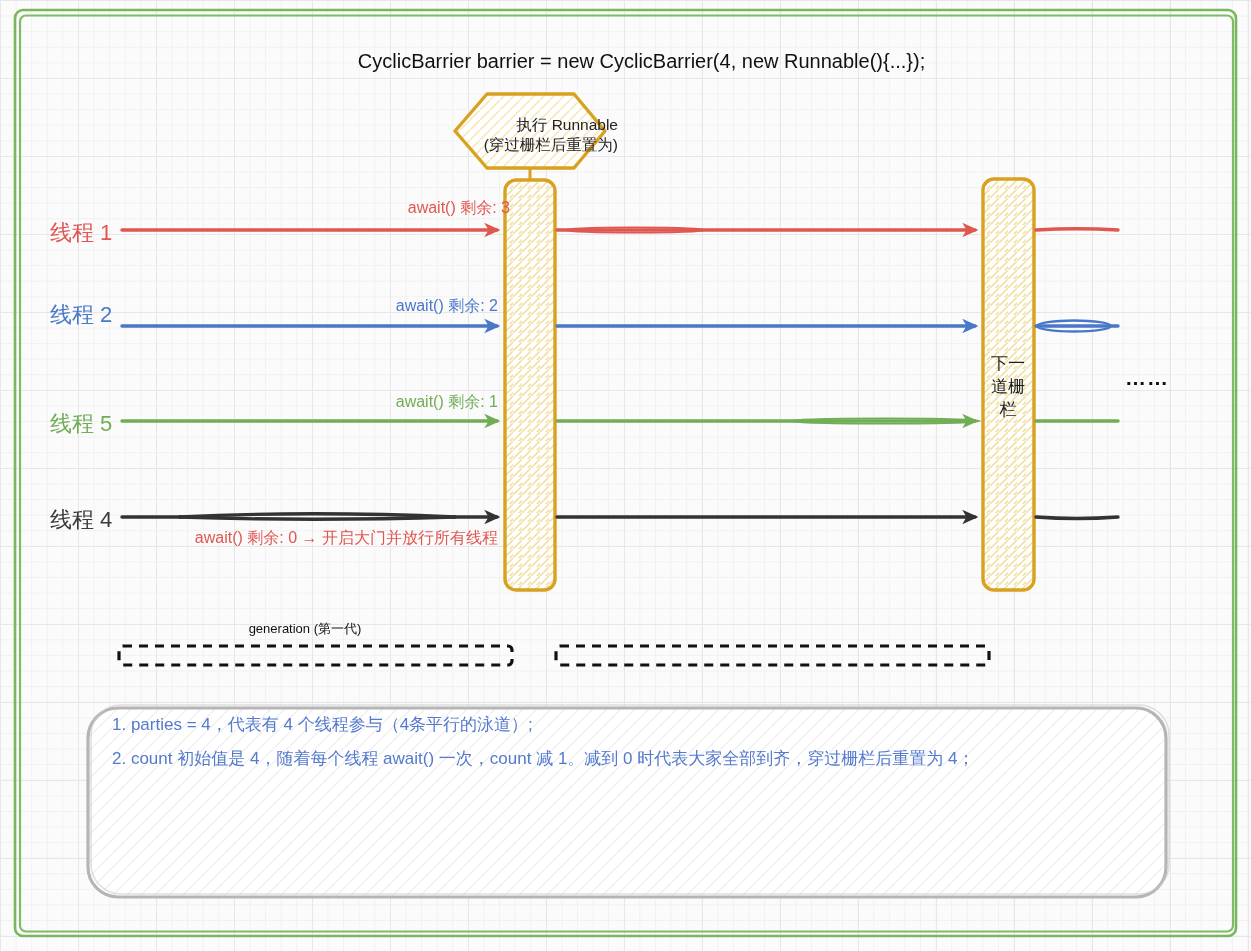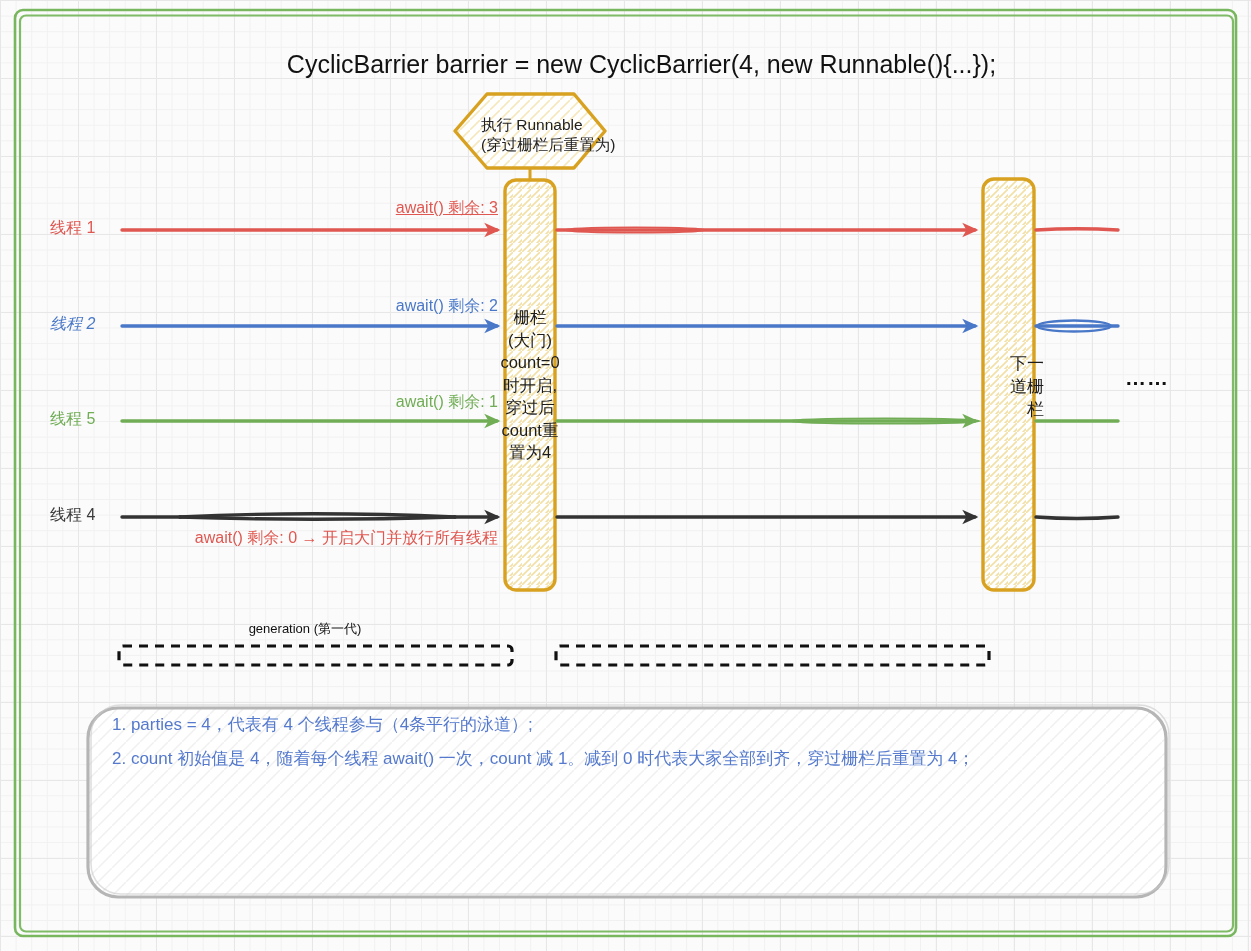--- a/index.html
+++ b/index.html
@@ -20,56 +20,56 @@
     background-size: 78px 78px, 78px 78px, 15.6px 15.6px, 15.6px 15.6px;
   }
 
   svg.layer { position: absolute; left: 0; top: 0; width: 1251px; height: 951px; }
 
   .txt { position: absolute; color: #222; }
 
   .title {
     left: 0; top: 50px; width: 1251px;
     text-align: center;
-    font-size: 25px;
+    font-size: 20px;
     color: #111;
     padding-left: 32px;
   }
 
   .hex-label {
-    left: 481px; top: 115px; width: 150px;
-    text-align: left;
+    left: 468px; top: 115px; width: 150px;
+    text-align: right;
     font-size: 15.5px;
     line-height: 20px;
     color: #222;
   }
 
-  .thread-label { left: 50px; width: 64px; font-size: 16px; text-align: left; }
+  .thread-label { left: 50px; width: 64px; font-size: 22px; text-align: left; }
   .t1 { top: 218px; color: #df5750; }
-  .t2 { top: 314px; color: #4a78c8; font-style: italic; }
+  .t2 { top: 300px; color: #4a78c8; }
   .t3 { top: 409px; color: #70ad55; }
   .t4 { top: 505px; color: #3a3a3a; }
 
   .await-label { font-size: 16px; text-align: right; }
-  .a1 { left: 318px; top: 198px; width: 180px; color: #df5750; text-decoration: underline; }
+  .a1 { left: 330px; top: 198px; width: 180px; color: #df5750; }
   .a2 { left: 318px; top: 296px; width: 180px; color: #4a78c8; }
   .a3 { left: 318px; top: 392px; width: 180px; color: #70ad55; }
   .a4 { left: 98px;  top: 488px; width: 400px; color: #df5750; margin-top: 40px; }
 
   .barrier1-label {
     left: 490px; top: 306px; width: 80px;
     text-align: center;
     font-size: 16.5px;
     line-height: 22.5px;
     white-space: pre-line;
     color: #1c1c1c;
   }
   .barrier2-label {
     left: 972px; top: 352px; width: 72px;
-    text-align: right;
+    text-align: center;
     font-size: 17px;
     line-height: 23px;
     white-space: pre-line;
     color: #1c1c1c;
   }
 
   .ellipsis {
     left: 1125px; top: 366px; width: 110px;
     font-size: 21px;
     font-weight: bold;
@@ -192,27 +192,20 @@
   <div class="txt thread-label t1">线程 1</div>
   <div class="txt thread-label t2">线程 2</div>
   <div class="txt thread-label t3">线程 5</div>
   <div class="txt thread-label t4">线程 4</div>
 
   <div class="txt await-label a1">await() 剩余: 3</div>
   <div class="txt await-label a2">await() 剩余: 2</div>
   <div class="txt await-label a3">await() 剩余: 1</div>
   <div class="txt await-label a4">await() 剩余: 0 → 开启大门并放行所有线程</div>
 
-  <div class="txt barrier1-label">栅栏
-(大门)
-count=0
-时开启,
-穿过后
-count重
-置为4</div>
   <div class="txt barrier2-label">下一
 道栅
 栏</div>
 
   <div class="txt ellipsis">……</div>
 
   <div class="txt gen-label g1">generation (第一代)</div>
 
   <div class="notes">
     <p>1. parties = 4，代表有 4 个线程参与（4条平行的泳道）;</p>

